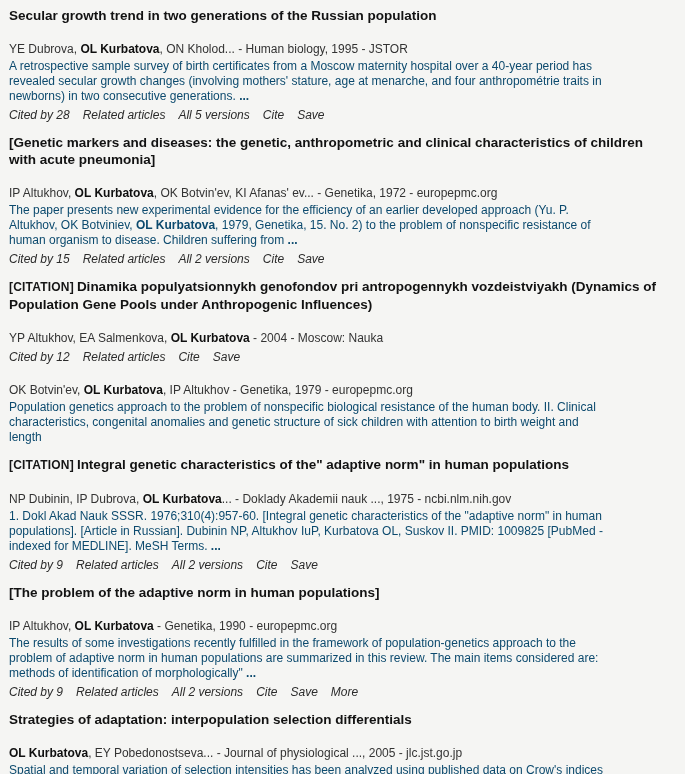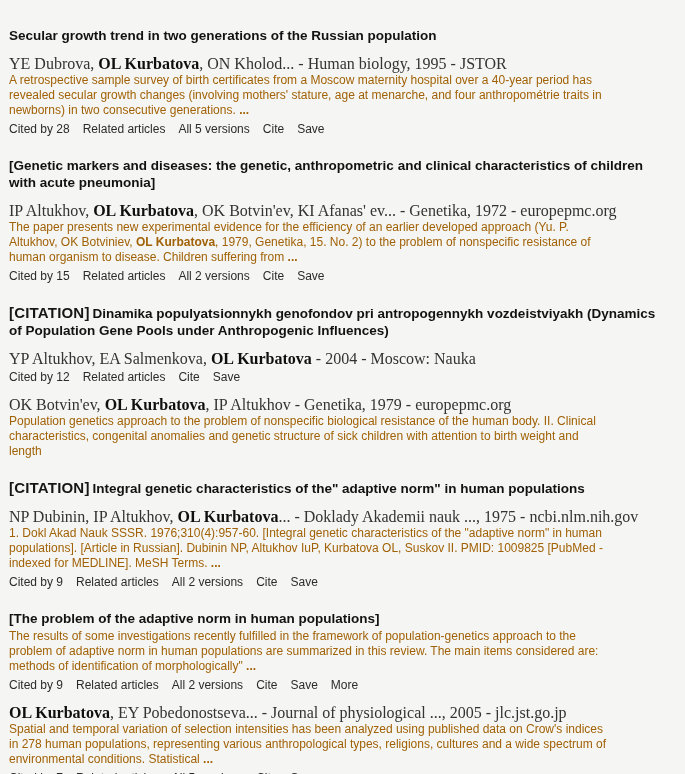--- a/index.html
+++ b/index.html
@@ -16,50 +16,49 @@
     padding: 7px 12px 0 9px;
   }
   .result { margin-bottom: 11px; }
   .title {
     font-size: 13.5px;
     font-weight: 700;
     line-height: 17px;
     max-width: 658px;
     color: #121212;
     cursor: pointer;
-    margin-top: 20px;
   }
   .prefix {
-    font-size: 15px;
+    font-size: 12px;
     font-weight: 700;
     color: #161616;
     margin-right: 3px;
     letter-spacing: 0.2px;
   }
   .byline {
-    font-size: 16px;
+    font-size: 12px;
     line-height: 15px;
     color: #333;
-    margin-top: 12px;
+    margin-top: 18px;
     max-width: 640px;
-    font-family: Liberation Serif, serif;
   }
   .byline .b { font-weight: 700; color: #0f0f0f; }
   .snippet {
     font-size: 12px;
     line-height: 15px;
-    color: #a16207;
+    color: #0c4a6e;
     margin-top: 2px;
     max-width: 601px;
   }
   .snippet .b { font-weight: 700; }
   .actions {
     margin-top: 3px;
     font-size: 12px;
     line-height: 16px;
+    font-style: italic;
   }
   .action-link {
     color: #2b2b2b;
     text-decoration: none;
     margin-right: 13px;
     cursor: pointer;
     white-space: nowrap;
   }
 </style>
 </head>
@@ -88,30 +87,32 @@
     <div class="actions"><a class="action-link" href="#">Cited by 12</a><a class="action-link" href="#">Related articles</a><a class="action-link" href="#">Cite</a><a class="action-link" href="#">Save</a></div>
   </div>
 
   <div class="result">
     <div class="byline"><span>OK Botvin'ev, </span><span class="b">OL Kurbatova</span><span>, IP Altukhov - Genetika, 1979 - europepmc.org</span></div>
     <div class="snippet"><span>Population genetics approach to the problem of nonspecific biological resistance of the human body. II. Clinical characteristics, congenital anomalies and genetic structure of sick children with attention to birth weight and length</span></div>
   </div>
 
   <div class="result">
     <h3 class="title"><span class="prefix">[CITATION]</span><span class="title-text">Integral genetic characteristics of the" adaptive norm" in human populations</span></h3>
-    <div class="byline"><span>NP Dubinin, IP Altukhov, </span><span class="b">OL Kurbatova</span><span>... - Doklady Akademii nauk ..., 1975 - ncbi.nlm.nih.gov</span></div>
+    <div class="byline"><span>NP Dubinin, IP Dubrova, </span><span class="b">OL Kurbatova</span><span>... - Doklady Akademii nauk ..., 1975 - ncbi.nlm.nih.gov</span></div>
     <div class="snippet"><span>1. Dokl Akad Nauk SSSR. 1976;310(4):957-60. [Integral genetic characteristics of the "adaptive norm" in human populations]. [Article in Russian]. Dubinin NP, Altukhov IuP, Kurbatova OL, Suskov II. PMID: 1009825 [PubMed - indexed for MEDLINE]. MeSH Terms. </span><span class="b">...</span></div>
     <div class="actions"><a class="action-link" href="#">Cited by 9</a><a class="action-link" href="#">Related articles</a><a class="action-link" href="#">All 2 versions</a><a class="action-link" href="#">Cite</a><a class="action-link" href="#">Save</a></div>
   </div>
 
   <div class="result">
     <h3 class="title"><span class="title-text">[The problem of the adaptive norm in human populations]</span></h3>
+    <div class="byline"><span>IP Altukhov, </span><span class="b">OL Kurbatova</span><span> - Genetika, 1990 - europepmc.org</span></div>
     <div class="snippet"><span>The results of some investigations recently fulfilled in the framework of population-genetics approach to the problem of adaptive norm in human populations are summarized in this review. The main items considered are: methods of identification of morphologically" </span><span class="b">...</span></div>
     <div class="actions"><a class="action-link" href="#">Cited by 9</a><a class="action-link" href="#">Related articles</a><a class="action-link" href="#">All 2 versions</a><a class="action-link" href="#">Cite</a><a class="action-link" href="#">Save</a><a class="action-link" href="#">More</a></div>
   </div>
 
   <div class="result">
+    <h3 class="title"><span class="title-text">Strategies of adaptation: interpopulation selection differentials</span></h3>
     <div class="byline"><span class="b">OL Kurbatova</span><span>, EY Pobedonostseva... - Journal of physiological ..., 2005 - jlc.jst.go.jp</span></div>
     <div class="snippet"><span>Spatial and temporal variation of selection intensities has been analyzed using published data on Crow's indices in 278 human populations, representing various anthropological types, religions, cultures and a wide spectrum of environmental conditions. Statistical </span><span class="b">...</span></div>
     <div class="actions"><a class="action-link" href="#">Cited by 7</a><a class="action-link" href="#">Related articles</a><a class="action-link" href="#">All 5 versions</a><a class="action-link" href="#">Cite</a><a class="action-link" href="#">Save</a></div>
   </div>
 </div>
 </div>
 
 </body></html>

